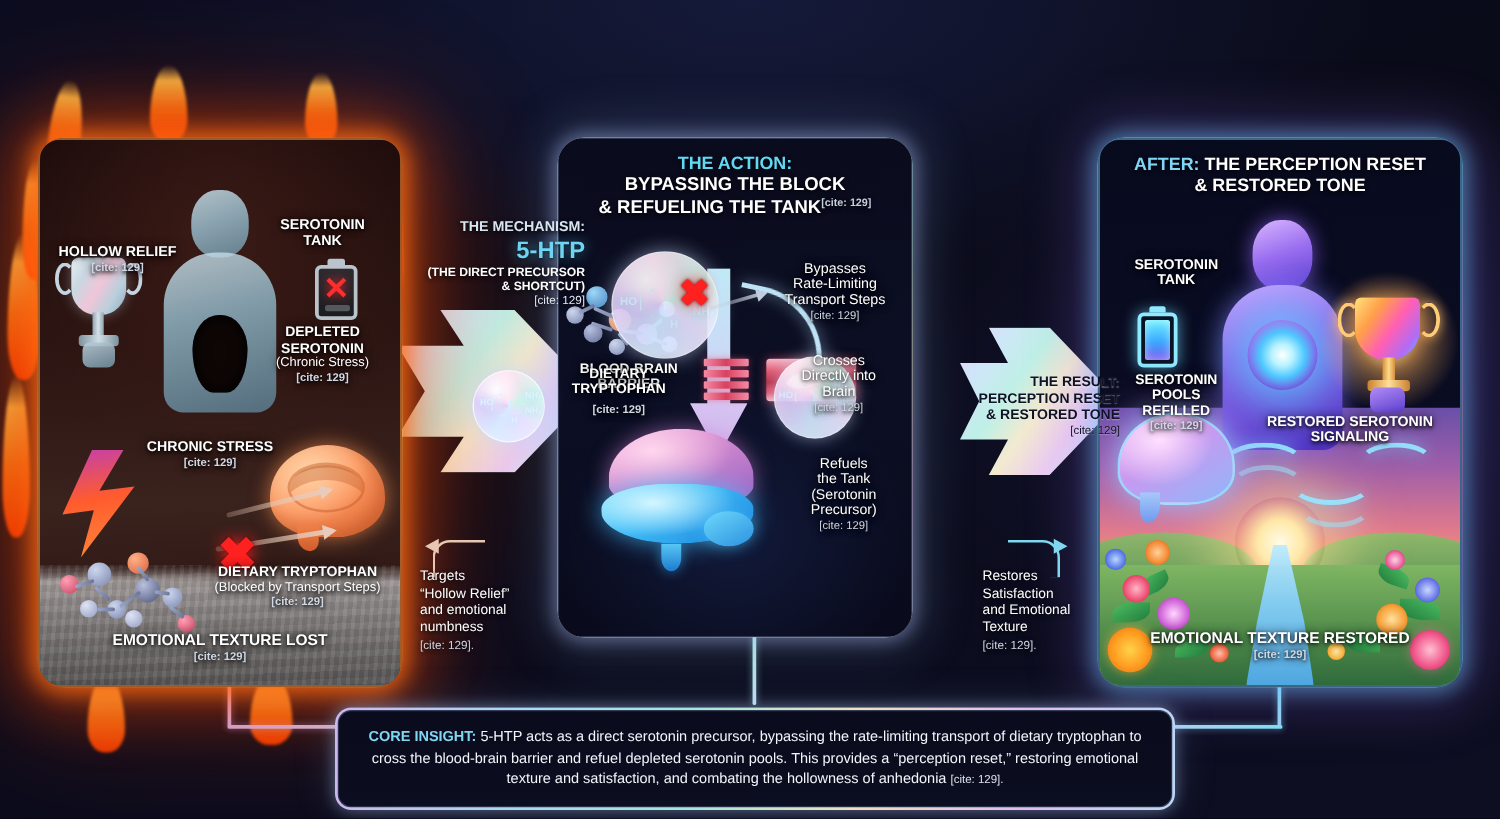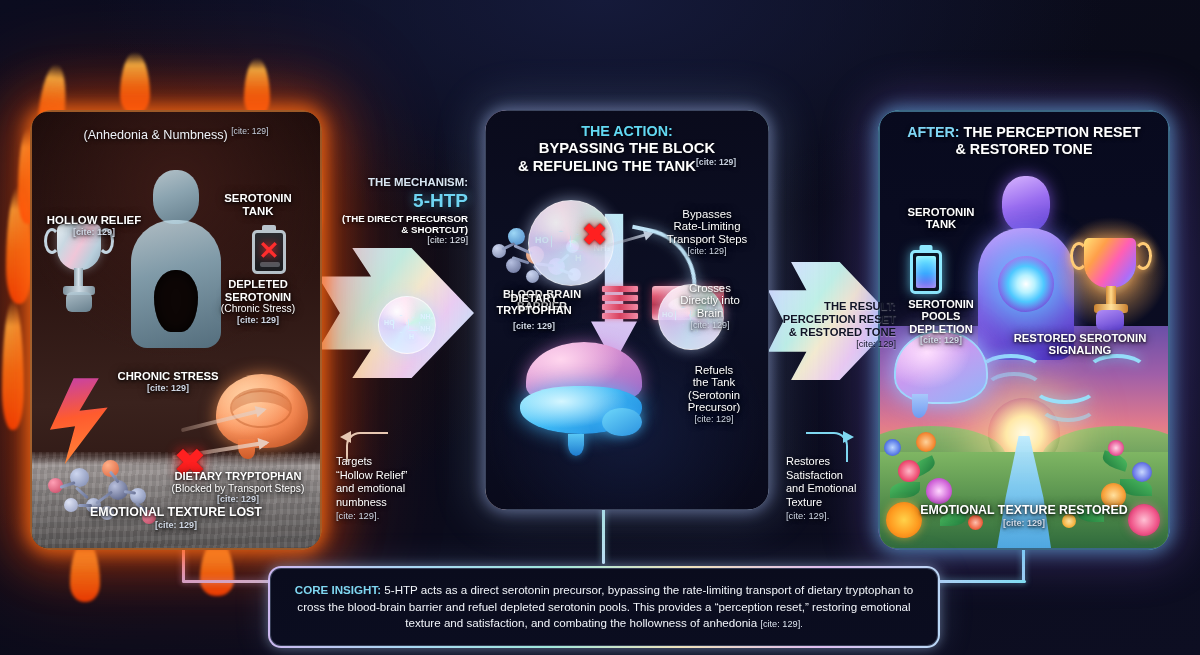--- a/index.html
+++ b/index.html
@@ -70,21 +70,21 @@
   }
   #panel-before .panel-inner {
     background:
       radial-gradient(ellipse 80% 55% at 50% 18%, #3a1a16 0%, rgba(20,9,9,0) 70%),
       linear-gradient(178deg,#1d0c0b 0%,#2c1512 38%,#3a221d 66%,#25100e 100%);
     border: 2px solid rgba(255,150,60,0.55);
   }
 
   
   #panel-action {
-    left: 485px; top: 110px; width: 284px; height: 400px;
+    left: 446px; top: 110px; width: 284px; height: 400px;
     border-radius: 22px; padding: 3px;
     background: linear-gradient(150deg,#e8c8f2 0%,#bfe0f6 20%,#a8f0e2 40%,#f2e7bd 60%,#e4bcef 80%,#bddcf7 100%);
     box-shadow: 0 0 14px 3px rgba(180,200,255,0.40), 0 0 40px 12px rgba(150,190,240,0.18);
   }
   #panel-action .panel-inner {
     background:
       radial-gradient(ellipse 70% 45% at 50% 80%, #121a3a 0%, rgba(8,9,22,0) 72%),
       linear-gradient(178deg,#0a0b1c 0%,#0c0f24 50%,#090a1b 100%);
     border: 1px solid rgba(180,205,245,0.30);
   }
@@ -585,24 +585,20 @@
   <div class="flame" style="left:120px;top:52px;  width:30px; height:62px;"></div>
   <div class="flame" style="left:244px;top:58px;  width:26px; height:58px;"></div>
   <div class="flame" style="left:300px;top:128px; width:22px; height:120px;"></div>
   <div class="flame" style="left:70px; top:540px; width:30px; height:62px;"></div>
   <div class="flame" style="left:200px;top:540px; width:34px; height:56px;"></div>
 
 
   <div class="panel" id="panel-before">
     <div class="panel-inner">
       <div class="panel-head">
-        <div class="h2">
-          <span>(Anhedonia &amp; Numbness)</span>
-          <span class="cite">[cite: 129]</span>
-        </div>
       </div>
 
       <div class="panel-body">
 
         <div id="ground-lost"></div>
 
         <div id="figure-hollow">
           <div class="head"></div>
             <div class="torso"></div>
             <div class="void"></div>
@@ -896,21 +892,21 @@
         <div class="wave" style="left:158px; top:230px; width:60px; opacity:.6; transform:rotate(180deg);"></div>
 
         <div class="lbl" style="left:8px; top:48px; width:106px; font-size:11.3px;">
           <span>SEROTONIN</span><br>
           <span>TANK</span>
         </div>
 
         <div class="lbl" style="left:6px; top:140px; width:110px; font-size:11.1px;">
           <span>SEROTONIN</span><br>
           <span>POOLS</span><br>
-          <span>DEPLETION</span>
+          <span>REFILLED</span>
           <span class="cite-inline">[cite: 129]</span>
         </div>
 
         <div class="lbl" style="right:4px; top:174px; width:168px; font-size:11.3px;">
           <span>RESTORED SEROTONIN</span><br>
           <span>SIGNALING</span>
         </div>
 
         <div class="lbl" style="left:0; right:0; bottom:20px; font-size:12.4px;">
           <span>EMOTIONAL TEXTURE RESTORED</span>

